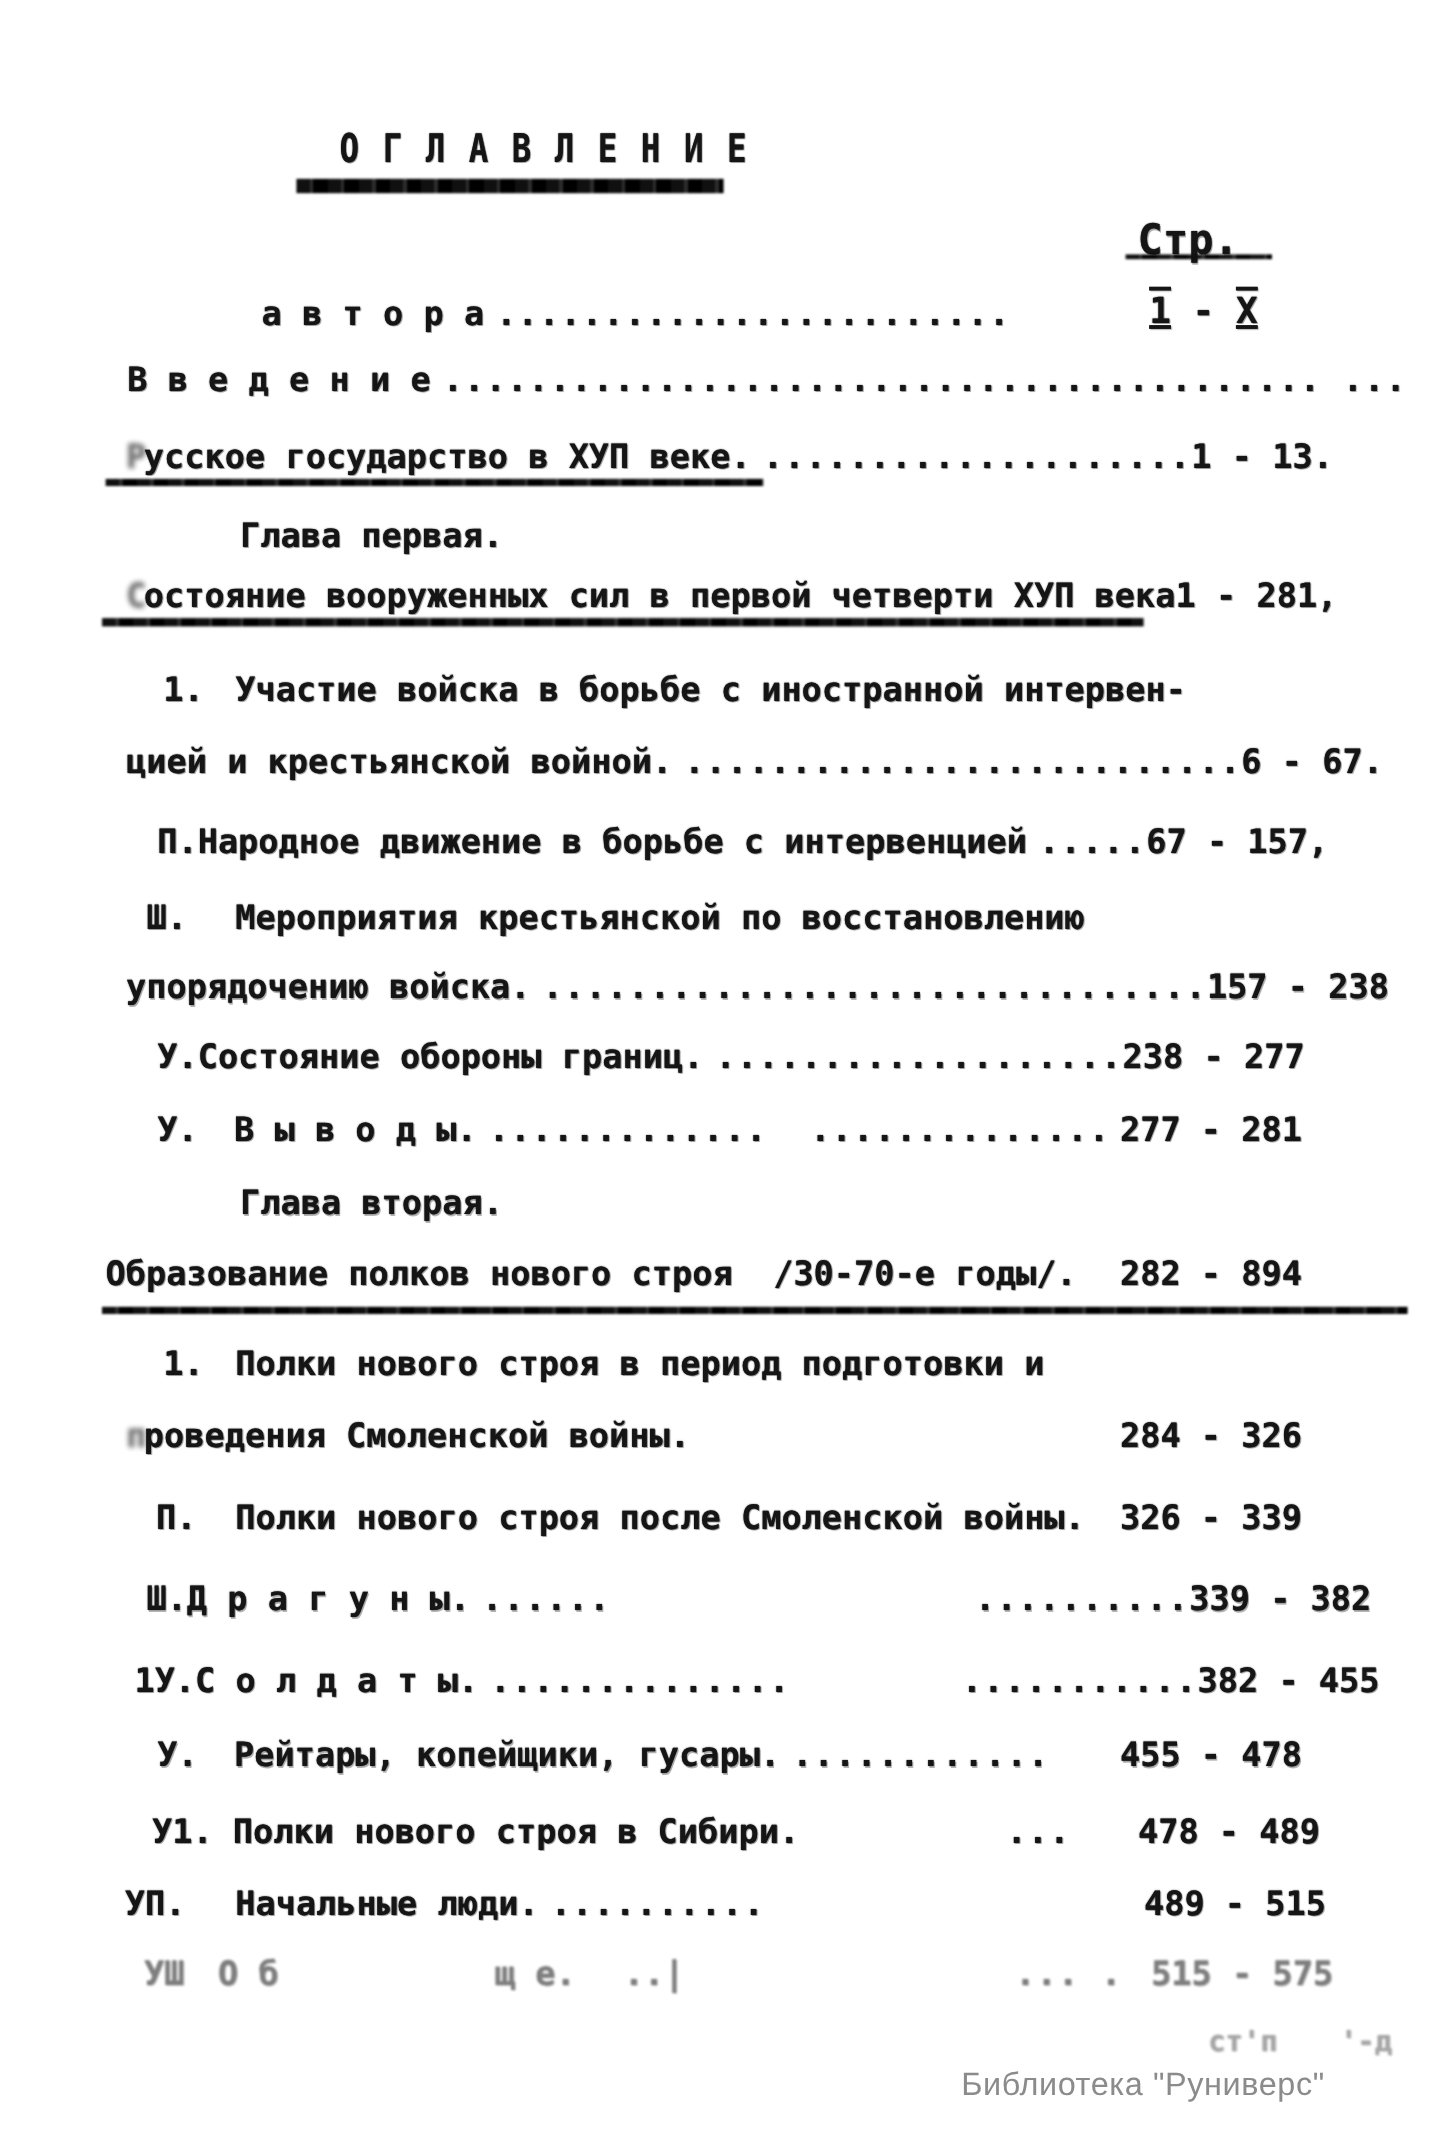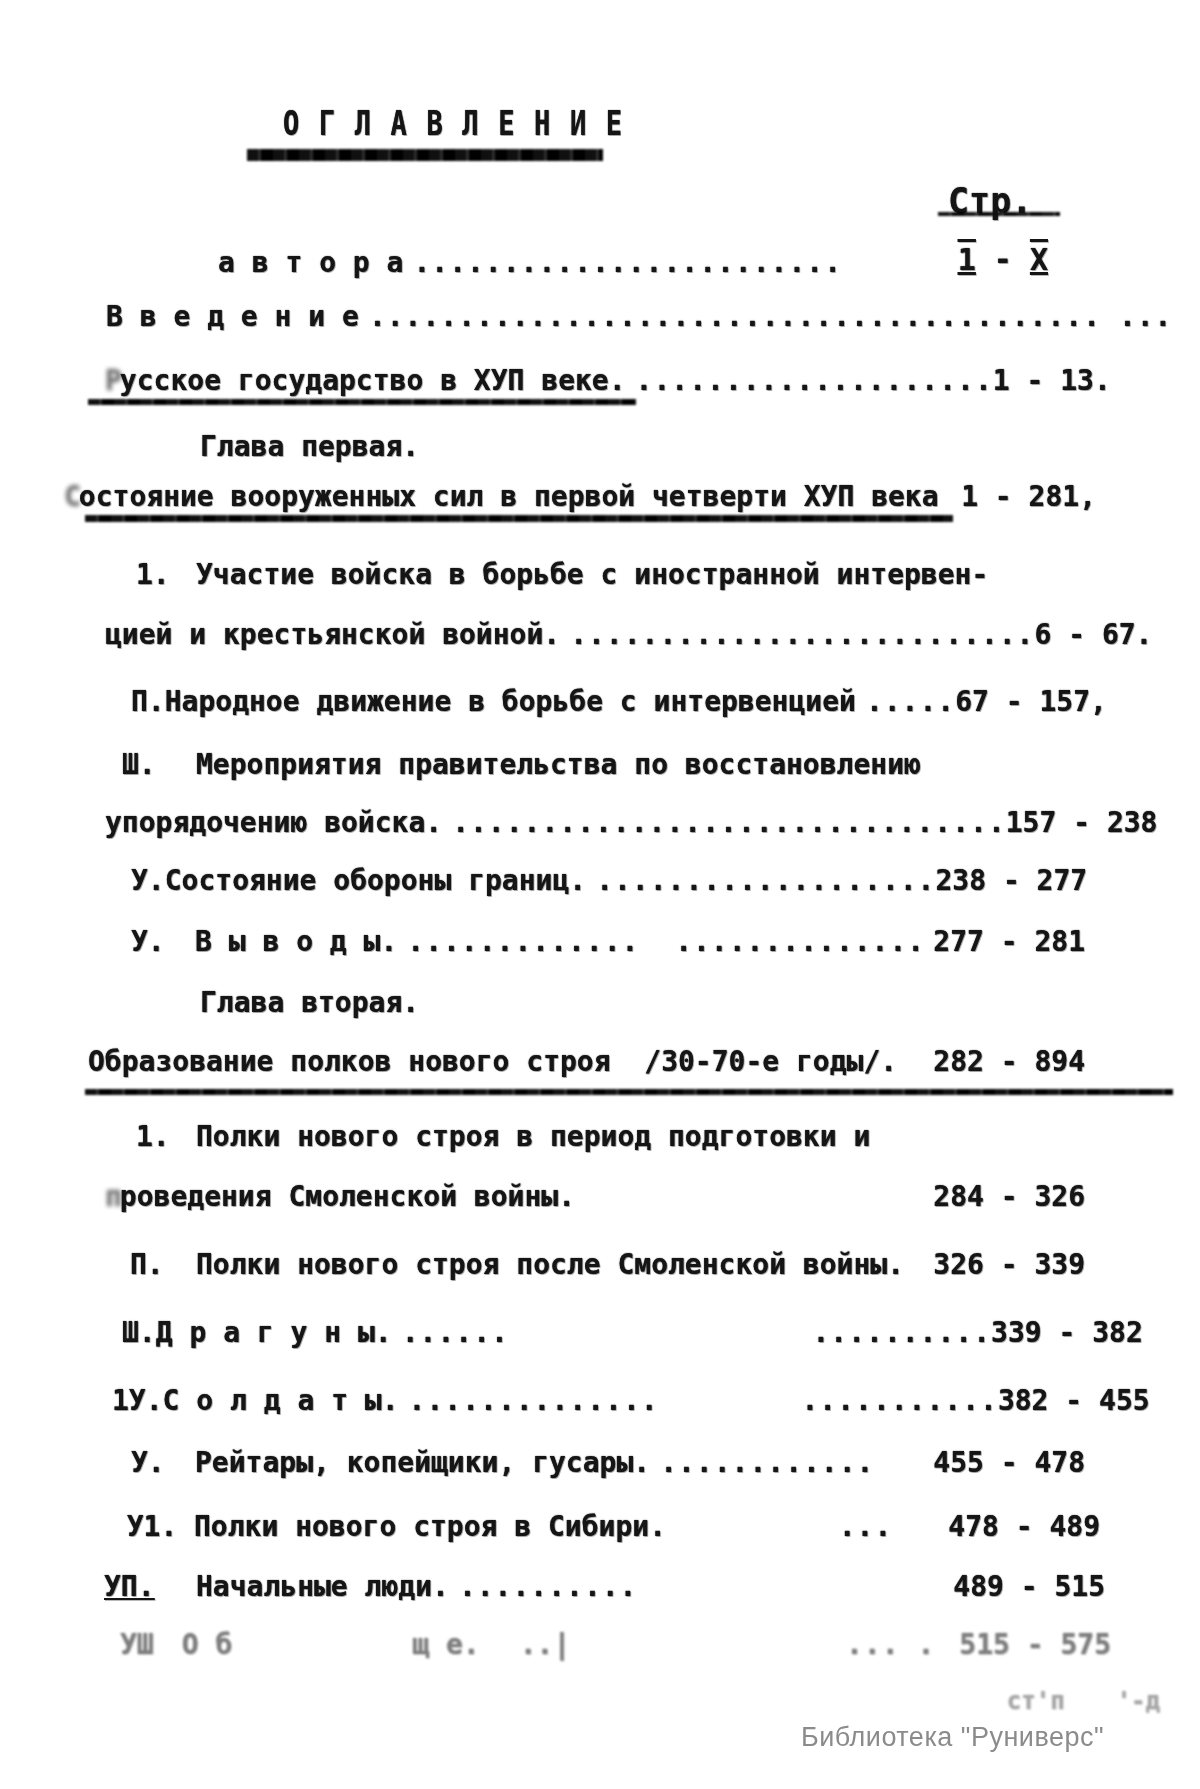--- a/index.html
+++ b/index.html
@@ -72,21 +72,21 @@
     <span class="pfx">Р</span><span>усское государство в ХУП веке.</span>
     <span class="dots">....................</span>
     <span class="pg">1 - 13.</span>
   </div>
   <div class="smear" style="left:88px;top:399px;width:548px;height:6px;"></div>
 
   <div class="row ink heading" style="top:430px;">
     <span>Глава первая.</span>
   </div>
 
-  <div class="row ink" style="top:480px;padding-left:64px;padding-right:104px;">
+  <div class="row ink" style="top:480px;padding-left:105px;padding-right:104px;">
     <span class="pfx">С</span><span>остояние вооруженных сил в первой четверти ХУП века</span>
     <span class="pg">1 - 281,</span>
   </div>
   <div class="smear" style="left:85px;top:515px;width:868px;height:7px;"></div>
 
   <div class="row ink" style="top:558px;padding-left:136px;">
     <span class="num">1.</span>
     <span>Участие войска в борьбе с иностранной интервен-</span>
   </div>
 
@@ -98,21 +98,21 @@
 
   <div class="row ink" style="top:685px;padding-left:131px;padding-right:110px;">
     <span class="num" style="width:64px;">П.</span>
     <span>Народное движение в борьбе с интервенцией</span>
     <span class="dots">.....</span>
     <span class="pg">67 - 157,</span>
   </div>
 
   <div class="row ink" style="top:748px;padding-left:122px;">
     <span class="num" style="width:74px;">Ш.</span>
-    <span>Мероприятия правительства по восстановлению</span>
+    <span>Мероприятия крестьянской по восстановлению</span>
   </div>
 
   <div class="row ink" style="top:806px;padding-left:105px;padding-right:110px;">
     <span>упорядочению войска.</span>
     <span class="dots">...............................</span>
     <span class="pg">157 - 238</span>
   </div>
 
   <div class="row ink" style="top:864px;padding-left:131px;">
     <span class="num" style="width:64px;">У.</span>
@@ -176,21 +176,21 @@
   </div>
 
   <div class="row ink" style="top:1510px;padding-left:110px;padding-right:100px;">
     <span class="num w84">У1.</span>
     <span>Полки нового строя в Сибири.</span>
     <span class="dots" style="margin-left:auto;">...</span>
     <span class="pg" style="margin-left:56px;">478 - 489</span>
   </div>
 
   <div class="row ink" style="top:1570px;padding-left:104px;padding-right:95px;">
-    <span class="num" style="width:92px;text-decoration:underline;">УП.</span>
+    <span class="num" style="width:92px;">УП.</span>
     <span>Начальные люди.</span>
     <span class="dots">..........</span>
     <span class="pg">489 - 515</span>
   </div>
 
   <div class="row ink faint" style="top:1628px;padding-left:105px;padding-right:89px;margin-left:15px;">
     <span>УШ</span>
     <span style="margin-left:28px;">О б</span>
     <span style="margin-left:180px;">щ е.</span>
     <span style="margin-left:40px;">..|</span>

